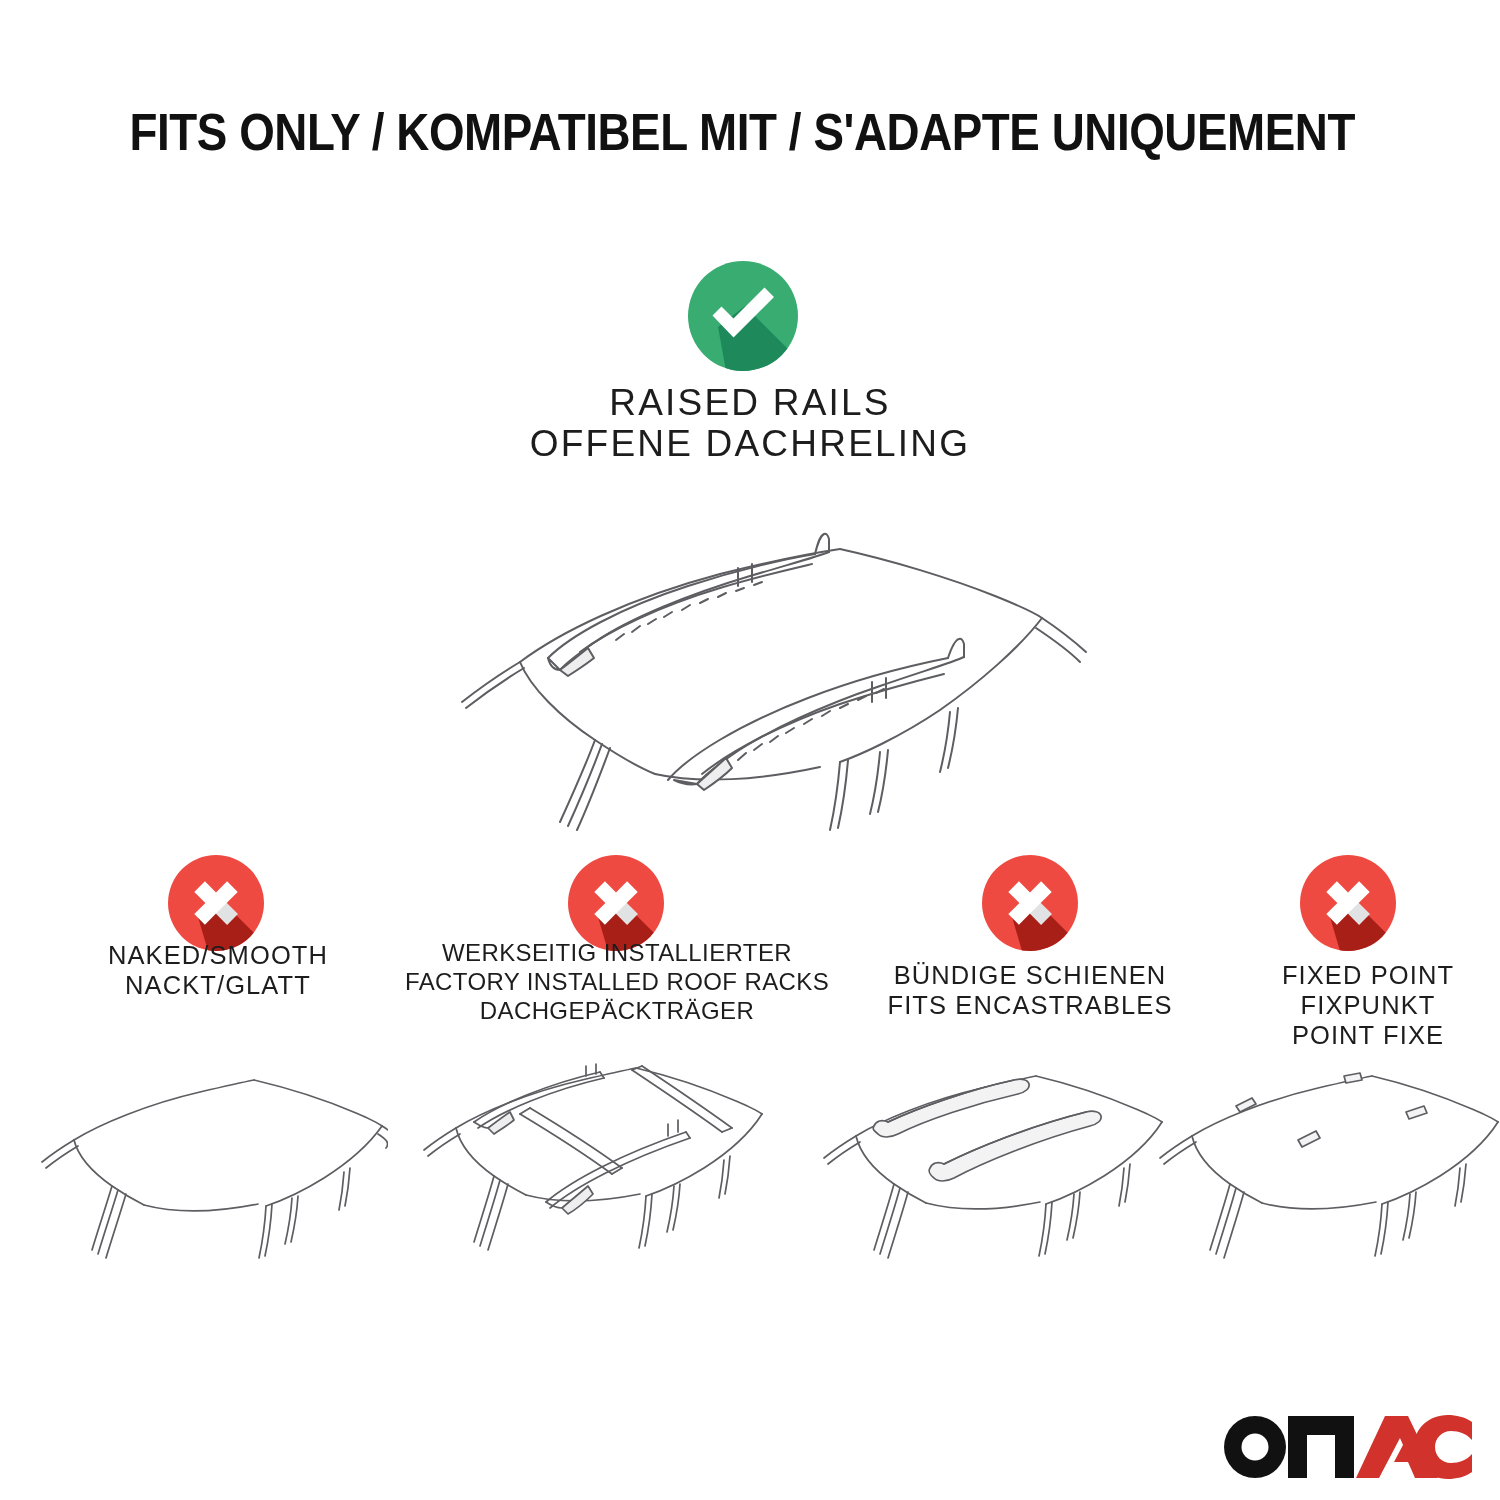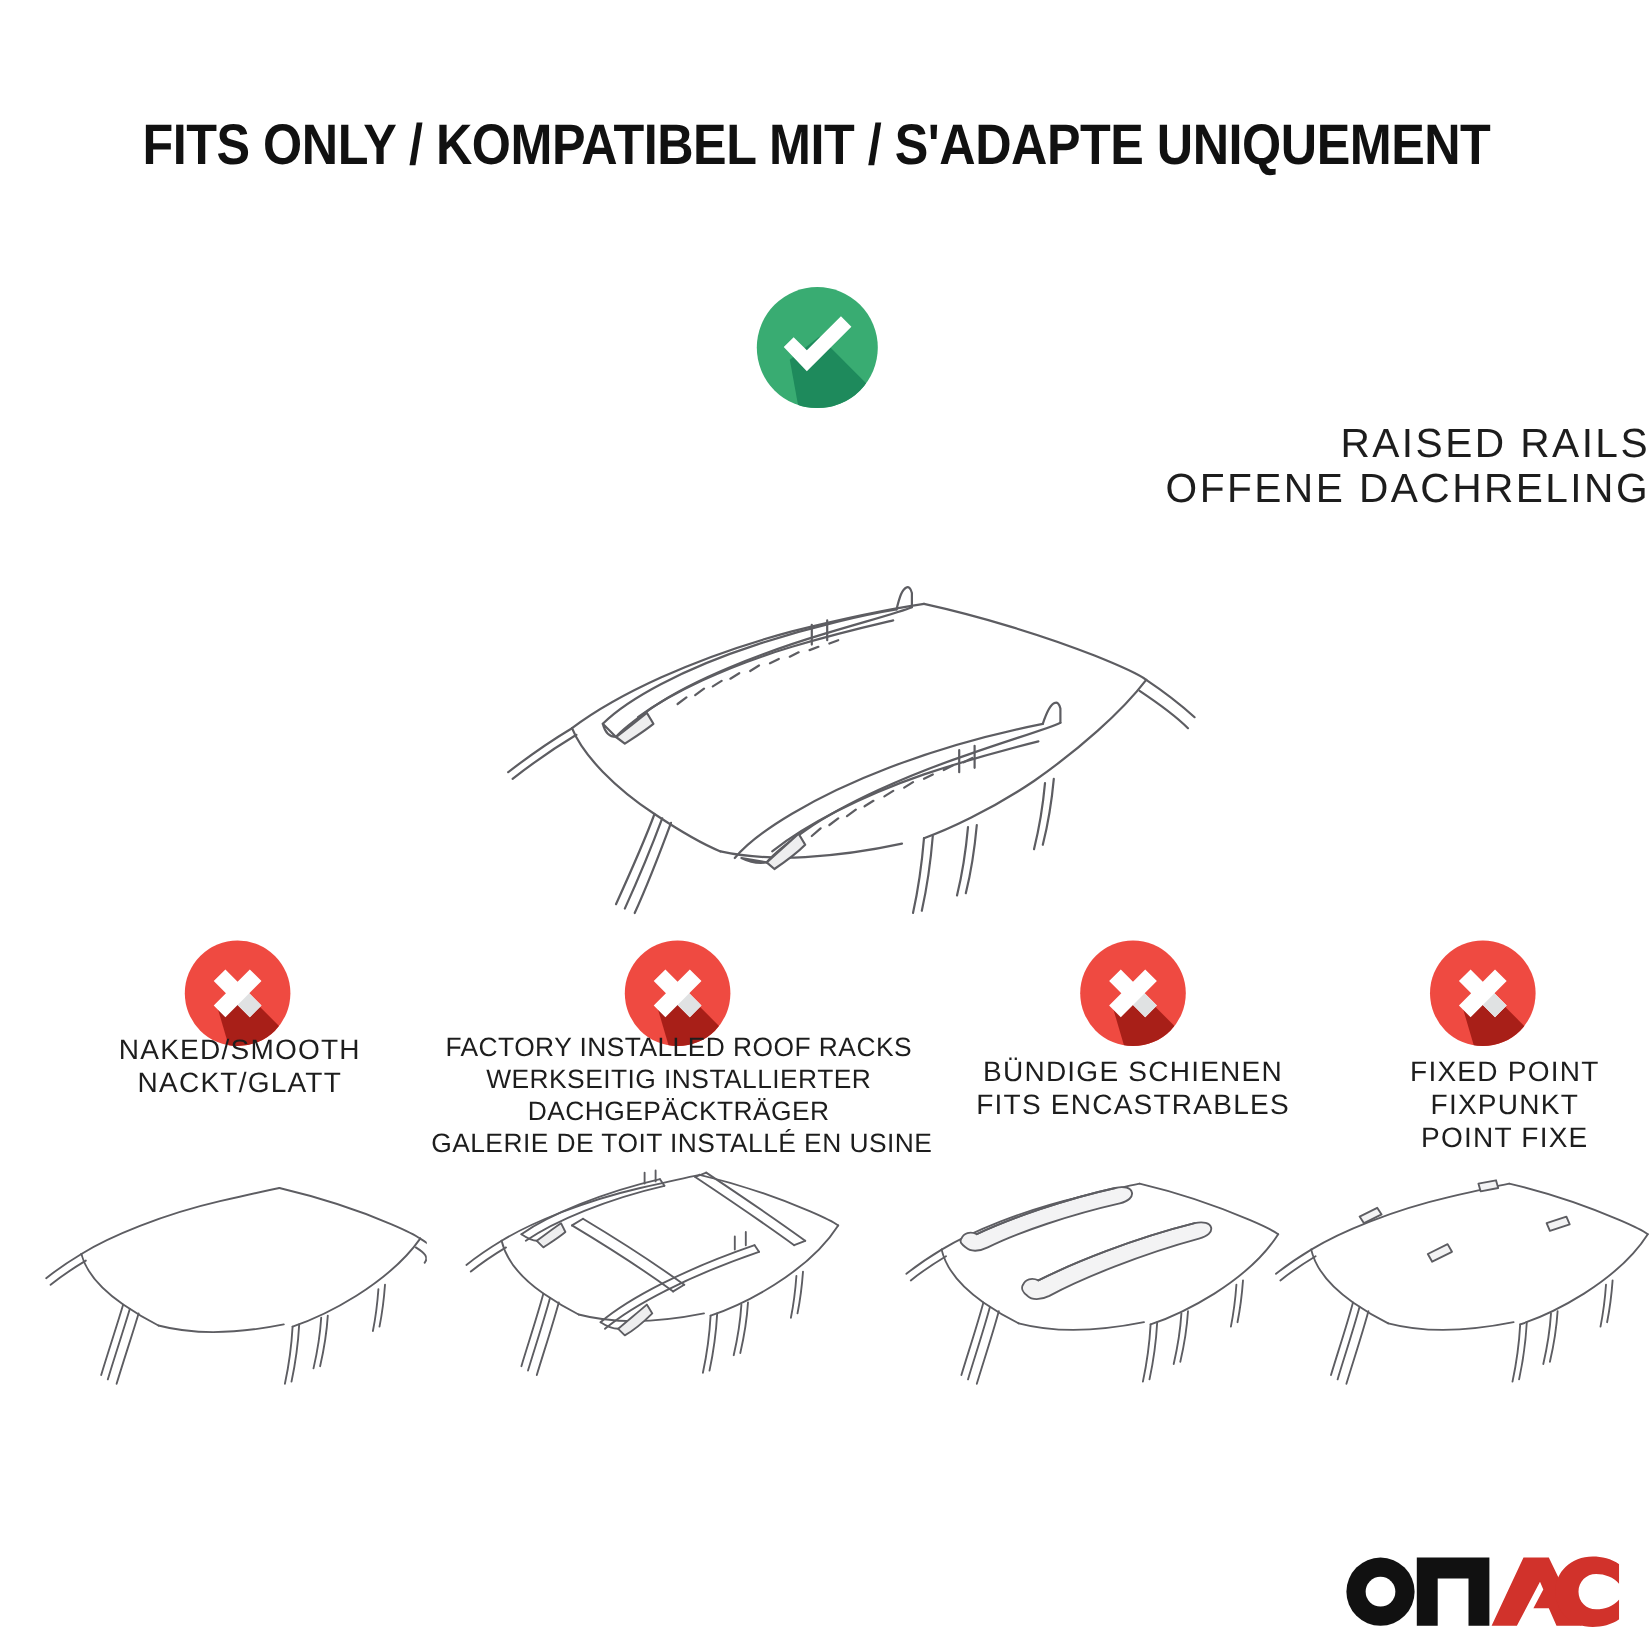--- a/index.html
+++ b/index.html
@@ -53,21 +53,20 @@
     font-weight: 400;
     color: #1d1d1d;
     white-space: nowrap;
   }
   .cap .line { display: block; }
 
   .cap-main .line {
     font-size: 37px;
     line-height: 41px;
     letter-spacing: 2.2px;
-    text-align: right;
   }
 
   .cap-small .line {
     font-size: 25.5px;
     line-height: 30px;
     letter-spacing: 1.1px;
   }
   .cap-small.tight .line {
     font-size: 24px;
     line-height: 29px;
@@ -201,24 +200,23 @@
 
 <div class="status-icon" style="left:568px; top:855px; width:96px; height:96px; background:#EF4A41;">
   <svg width="96" height="96" viewBox="0 0 96 96">
     <path d="M48 40 L96 88 L96 96 L40 96 L30 62 Z" fill="#A81F18"></path>
     <path d="M36.9 26.3 L48 37.4 L59.1 26.3 L69.7 36.9 L58.6 48 L69.7 59.1 L59.1 69.7 L48 58.6 L36.9 69.7 L26.3 59.1 L37.4 48 L26.3 36.9 Z" fill="#FFFFFF"></path>
     <path d="M48 58.6 L59.1 69.7 L69.7 59.1 L58.6 48 Z" fill="#E0E2E3"></path>
   </svg>
 </div>
 
 <div class="cap cap-small tight" style="left:392px; top:938px; width:450px;">
+  <span class="line">WERKSEITIG INSTALLIERTER</span>
   <span class="line">FACTORY INSTALLED ROOF RACKS</span>
-  <span class="line">WERKSEITIG INSTALLIERTER</span>
   <span class="line">DACHGEPÄCKTRÄGER</span>
-  <span class="line">GALERIE DE TOIT INSTALLÉ EN USINE</span>
 </div>
 
 <div class="drawing" style="left:400px; top:1062px;">
   <svg width="368" height="232" viewBox="0 0 368 232">
     <g fill="none" stroke="#5d5d62" stroke-width="1.7" stroke-linecap="round" stroke-linejoin="round">
 
       <path d="M56 66 C82 50 130 30 182 18 C208 12 226 8 236 6"></path>
       <path d="M236 6 C270 14 308 27 336 39 C350 45 358 49 362 52"></path>
       <path d="M362 52 C348 74 326 92 304 106 C280 121 258 130 246 134"></path>
       <path d="M56 66 C60 83 74 100 94 114 C110 125 120 130 126 133"></path>

